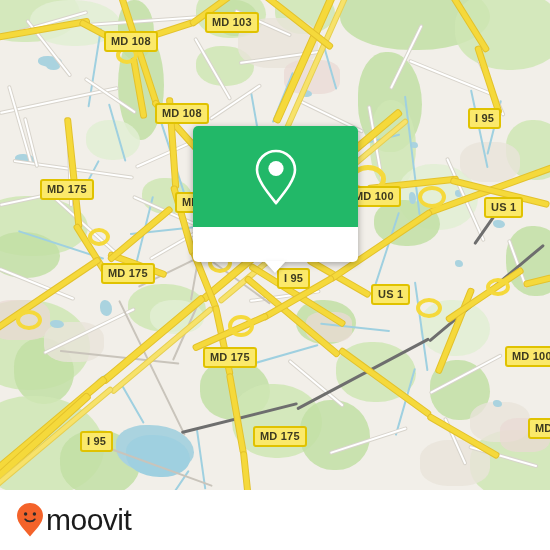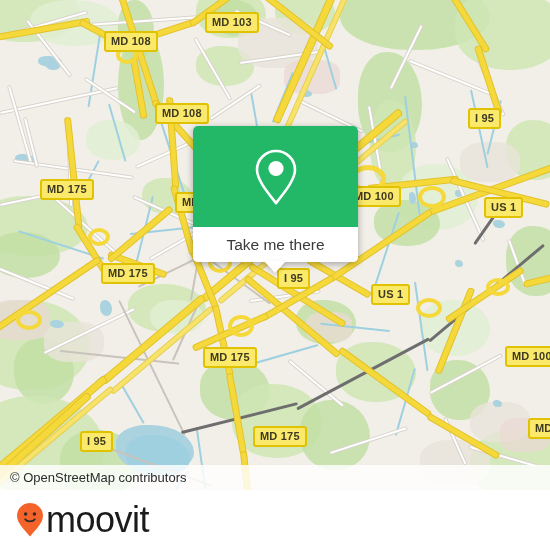--- a/index.html
+++ b/index.html
@@ -56,21 +56,21 @@
              border-top:12px solid #fff;filter:drop-shadow(0 2px 2px rgba(0,0,0,.18));}
 
   
   #footer{position:absolute;left:0;top:490px;width:550px;height:60px;background:#fff;
           display:flex;align-items:center;justify-content:space-between;
           padding:0 14px 0 16px;box-sizing:border-box;overflow:hidden;}
   #footer-ghost{position:absolute;left:0;top:490px;width:550px;height:60px;overflow:hidden;opacity:.07;}
   #footer-title{font-size:16.5px;color:#232323;font-family:"Liberation Sans",sans-serif;
                 position:relative;z-index:2;white-space:nowrap;}
   #brand{display:flex;align-items:center;gap:2px;position:relative;z-index:2;}
-  #brand-word{font-size:36px;color:#1b1b1b;font-family:"Liberation Sans",sans-serif;
+  #brand-word{font-size:30px;color:#1b1b1b;font-family:"Liberation Sans",sans-serif;
               letter-spacing:-.5px;line-height:30px;}
 </style>
 </head>
 <body>
 
 <div id="app">
 
   <div id="map">
 
     <div class="layer">
@@ -297,33 +297,27 @@
         <div class="shield" style="left: 101px; top: 263px;">MD 175</div>
         <div class="shield" style="left: 277px; top: 268px;">I 95</div>
         <div class="shield" style="left: 371px; top: 284px;">US 1</div>
         <div class="shield" style="left: 203px; top: 347px;">MD 175</div>
         <div class="shield" style="left: 505px; top: 346px;">MD 100</div>
         <div class="shield" style="left: 80px; top: 431px;">I 95</div>
         <div class="shield" style="left: 253px; top: 426px;">MD 175</div>
         <div class="shield" style="left: 528px; top: 418px;">MD</div>
       </div>
 
-    <div id="attrib">
-      <span>© OpenStreetMap contributors</span>
-    </div>
 
     <div id="card">
       <div id="card-top">
         <svg width="48" height="60" viewBox="0 0 48 60">
           <path d="M24 4 C13.5 4 5 12.4 5 22.8 C5 33 16 46 24 56 C32 46 43 33 43 22.8 C43 12.4 34.5 4 24 4 Z" fill="none" stroke="#ffffff" stroke-width="2.6"></path>
           <circle cx="24" cy="21.5" r="7.6" fill="#ffffff"></circle>
         </svg>
-      </div>
-      <div id="card-bottom">
-        <span id="card-label">Take me there</span>
       </div>
     </div>
     <div id="card-tail"></div>
 
   </div>
 
   <div id="footer-ghost">
     <div class="road minor" style="left:0px;top:10px;width:200px;height:3px;transform:rotate(16deg);background:#bbb;box-shadow:none;"></div>
     <div class="road minor" style="left:120px;top:-10px;width:120px;height:3px;transform:rotate(74deg);background:#bbb;box-shadow:none;"></div>
     <div class="road minor" style="left:220px;top:0px;width:120px;height:3px;transform:rotate(62deg);background:#bbb;box-shadow:none;"></div>

